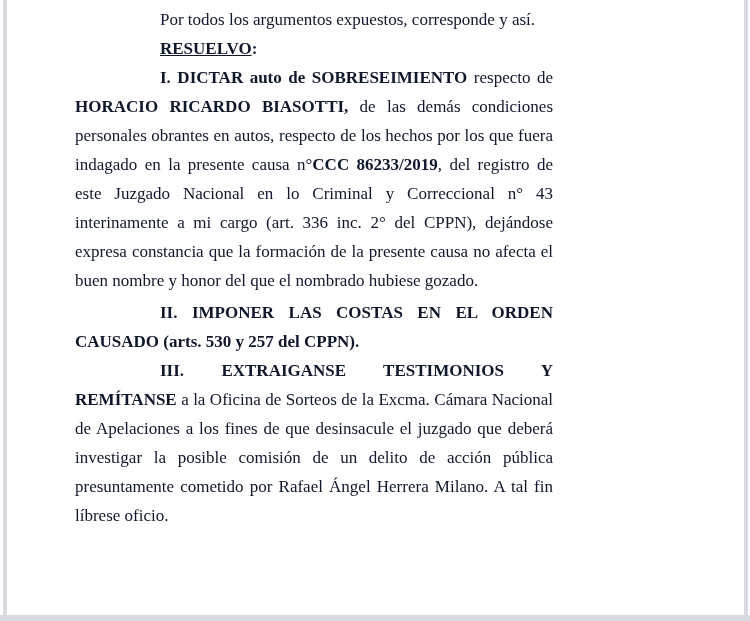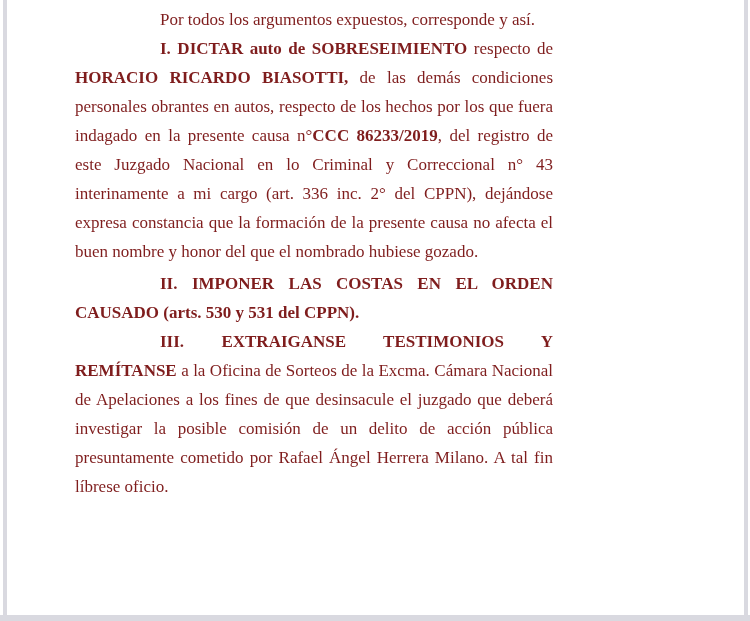--- a/index.html
+++ b/index.html
@@ -43,19 +43,20 @@
   .seg-bold { font-weight: bold; }
   .seg-underline { text-decoration: underline; }
 </style>
 </head>
 <body style="background: rgb(255, 255, 255);">
 
 <div class="viewer" data-name="document-viewer">
   <div class="edge edge-left" data-name="page-edge-left-line" style="background: rgb(217, 217, 224);"></div>
   <div class="edge edge-right" data-name="page-edge-right-line" style="background: rgb(217, 217, 224);"></div>
   <div class="edge edge-bottom" data-name="page-edge-bottom-line" style="background: rgb(217, 217, 224);"></div>
-  <div class="text-block" data-name="resolution-text-block" style="color: #7f1d1d;">
+  <div class="text-block" data-name="resolution-text-block" style="color: #0f172a;">
       <p class="para" data-name="paragraph-closing-formula"><span data-name="text-segment">Por todos los argumentos expuestos, corresponde y así.</span></p>
+      <p class="para" data-name="paragraph-resuelvo-heading"><span data-name="text-segment" class="seg-bold seg-underline">RESUELVO</span><span data-name="text-segment" class="seg-bold">:</span></p>
       <p class="para" data-name="paragraph-item-i"><span data-name="text-segment" class="seg-bold">I. DICTAR auto de SOBRESEIMIENTO</span><span data-name="text-segment"> respecto de </span><span data-name="text-segment" class="seg-bold">HORACIO RICARDO BIASOTTI,</span><span data-name="text-segment"> de las demás condiciones personales obrantes en autos, respecto de los hechos por los que fuera indagado en la presente causa n°</span><span data-name="text-segment" class="seg-bold">CCC 86233/2019</span><span data-name="text-segment">, del registro de este Juzgado Nacional en lo Criminal y Correccional n° 43 interinamente a mi cargo (art. 336 inc. 2° del CPPN), dejándose expresa constancia que la formación de la presente causa no afecta el buen nombre y honor del que el nombrado hubiese gozado.</span></p>
-      <p class="para" data-name="paragraph-item-ii"><span data-name="text-segment" class="seg-bold">II. IMPONER LAS COSTAS EN EL ORDEN CAUSADO (arts. 530 y 531 del CPPN).</span></p>
+      <p class="para" data-name="paragraph-item-ii"><span data-name="text-segment" class="seg-bold">II. IMPONER LAS COSTAS EN EL ORDEN CAUSADO (arts. 530 y 257 del CPPN).</span></p>
       <p class="para" data-name="paragraph-item-iii"><span data-name="text-segment" class="seg-bold">III. EXTRAIGANSE TESTIMONIOS Y REMÍTANSE</span><span data-name="text-segment"> a la Oficina de Sorteos de la Excma. Cámara Nacional de Apelaciones a los fines de que desinsacule el juzgado que deberá investigar la posible comisión de un delito de acción pública presuntamente cometido por Rafael Ángel Herrera Milano. A tal fin líbrese oficio.</span></p>
     </div>
 </div>
 
 </body></html>

